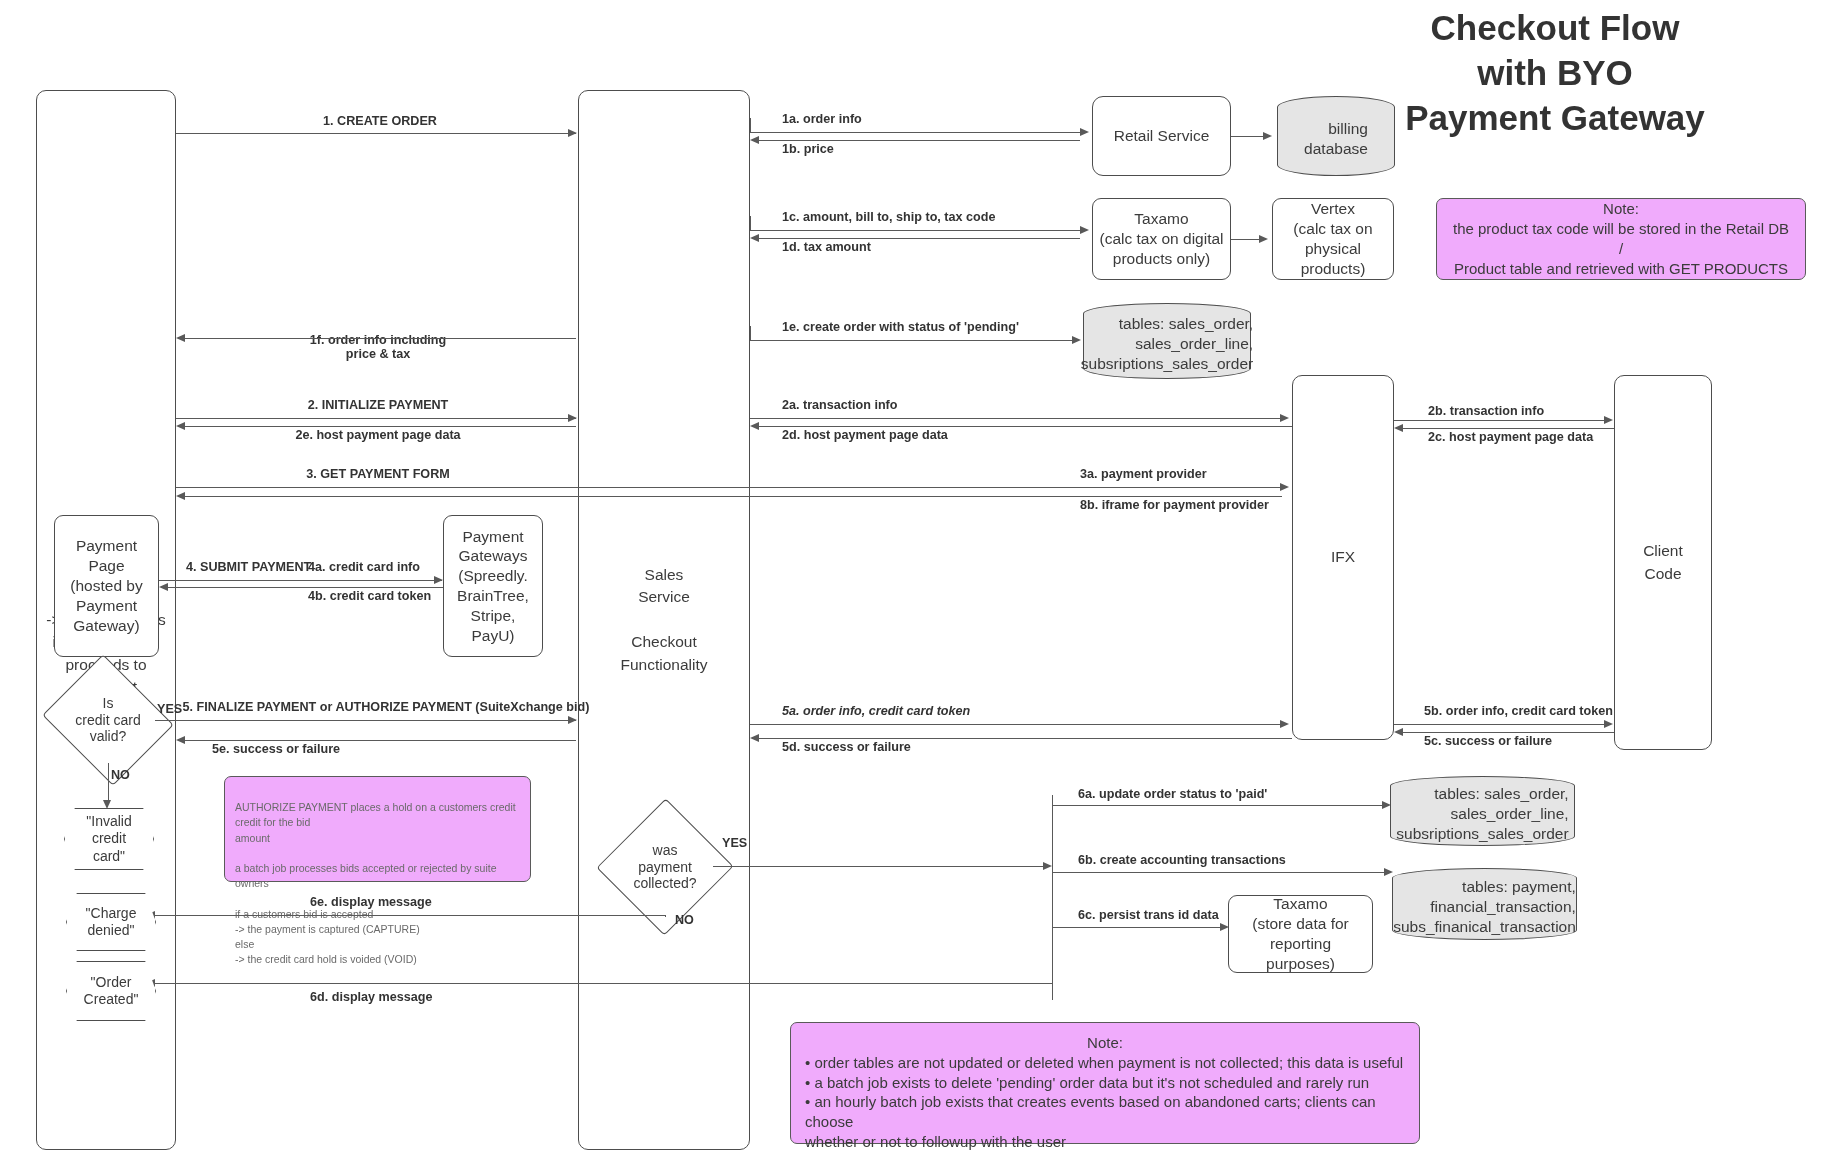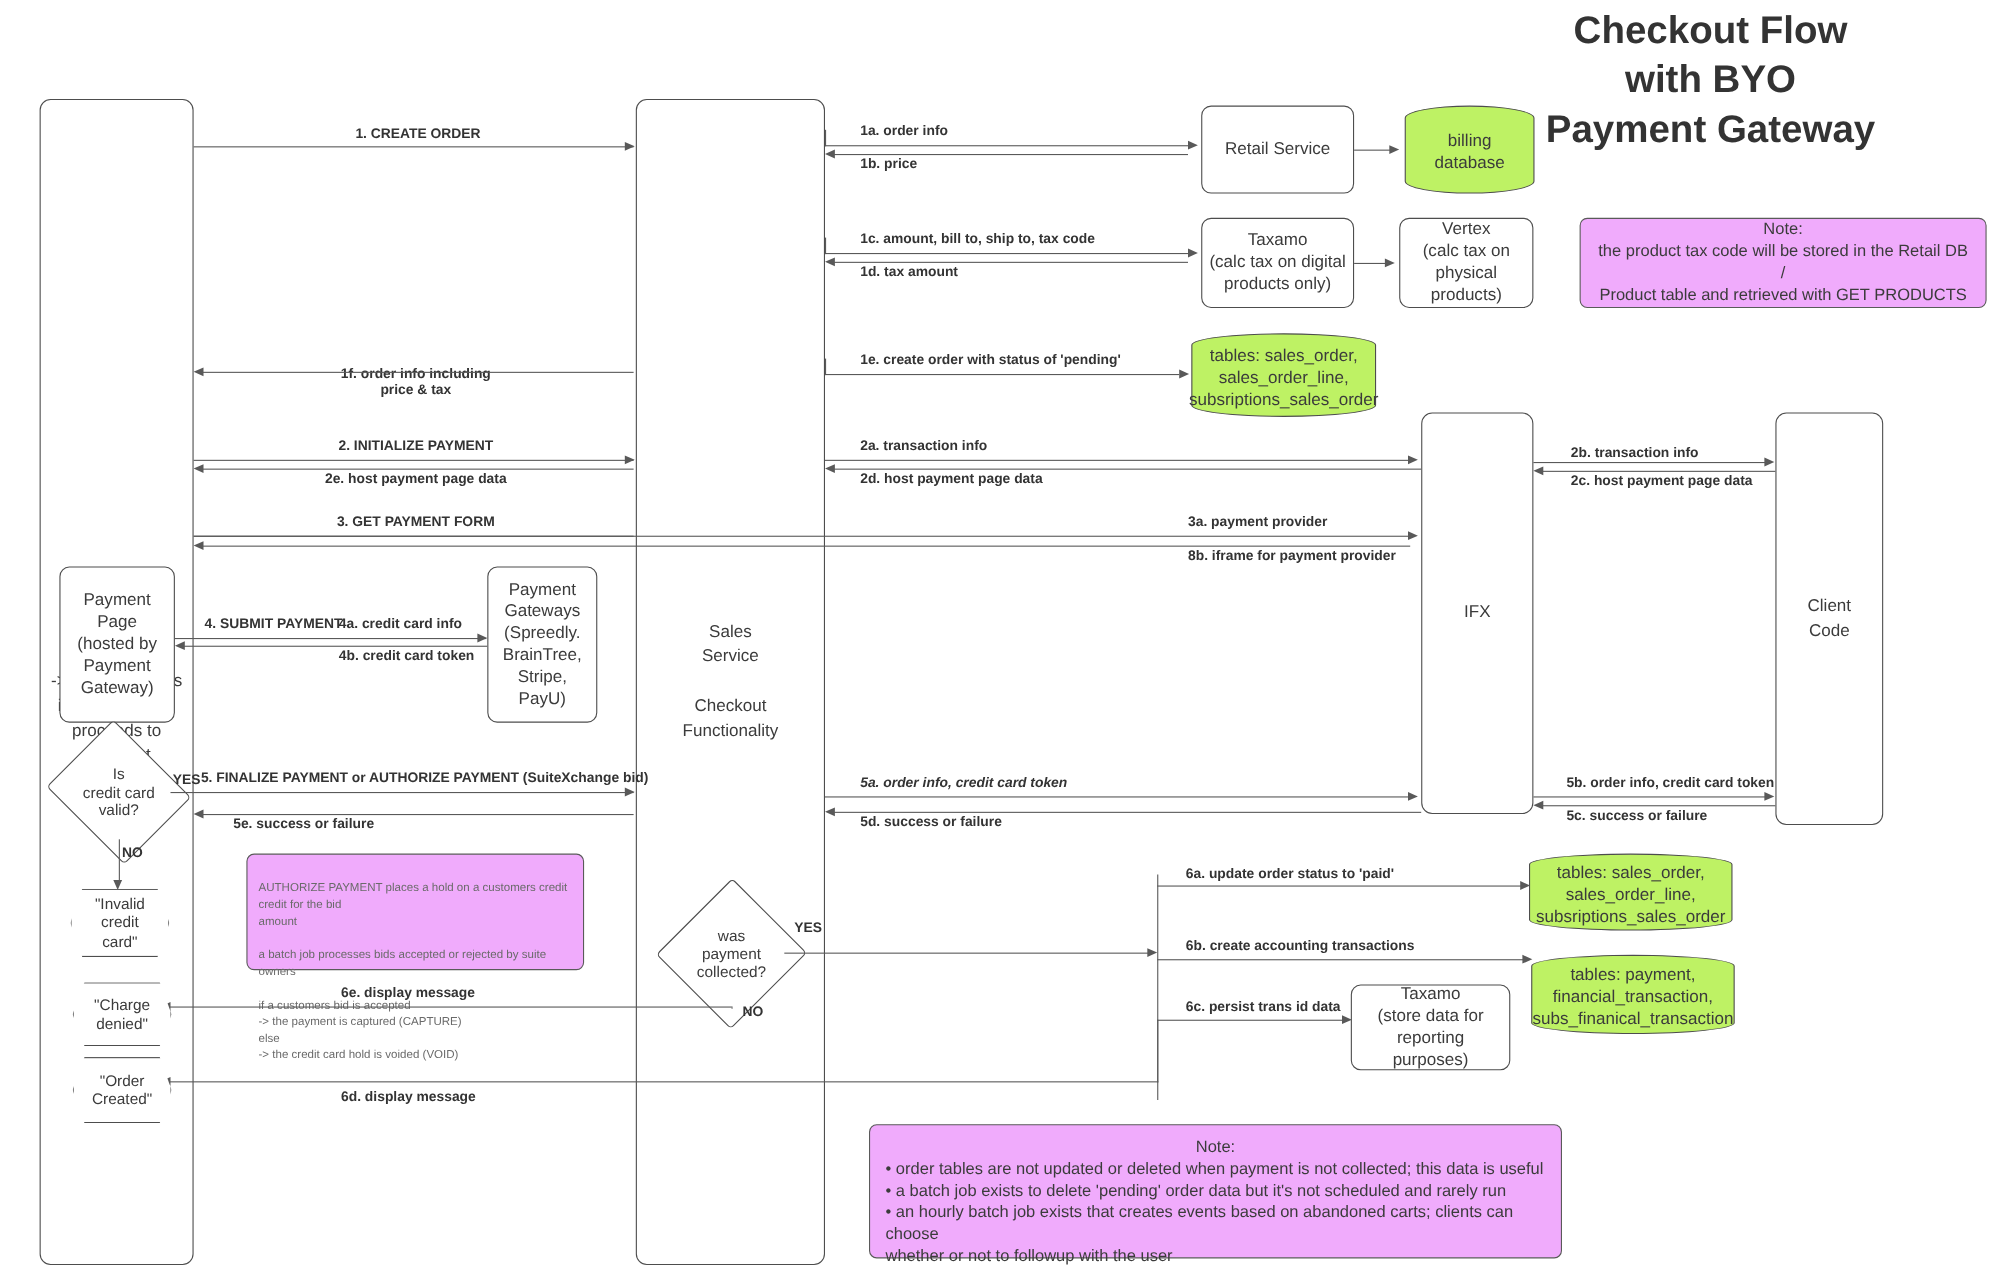--- a/index.html
+++ b/index.html
@@ -38,23 +38,23 @@
     display: flex; align-items: center; justify-content: center;
     text-align: center;
     font-size: 15.5px;
     line-height: 1.45;
     white-space: pre-line;
   }
   .cyl {
     position: absolute;
     border: 1.6px solid #4d4d4d;
     border-radius: 50% / 14%;
-    background: #bef264;
+    background: #e5e5e5;
     display: flex; align-items: center; justify-content: center;
-    text-align: center;
+    text-align: right;
     font-size: 15.5px;
     line-height: 1.3;
     white-space: pre-line;
     overflow: visible;
   }
   .cyl::before {
     content: "";
     position: absolute;
     left: -1.6px; right: -1.6px; top: -1.6px;
     height: 30%;
@@ -180,21 +180,21 @@
 
   <div class="lifeline" style="left:1292px; top:375px; width:102px; height:365px;">
     <span>IFX</span>
   </div>
 
   <div class="lifeline" style="left:1614px; top:375px; width:98px; height:375px;">
     <span>Client
 Code</span>
   </div>
 
-  <div class="box" style="left:1092px; top:96px; width:139px; height:80px;">
+  <div class="box" style="left:1092px; top:96px; width:139px; height:80px;border-radius:11px;">
     <span>Retail Service</span>
   </div>
 
   <div class="cyl" style="left:1277px; top:96px; width:118px; height:80px;">
     <span class="cyl-label">billing
 database</span>
   </div>
 
   <div class="box" style="left:1092px; top:198px; width:139px; height:82px;">
     <span>Taxamo

